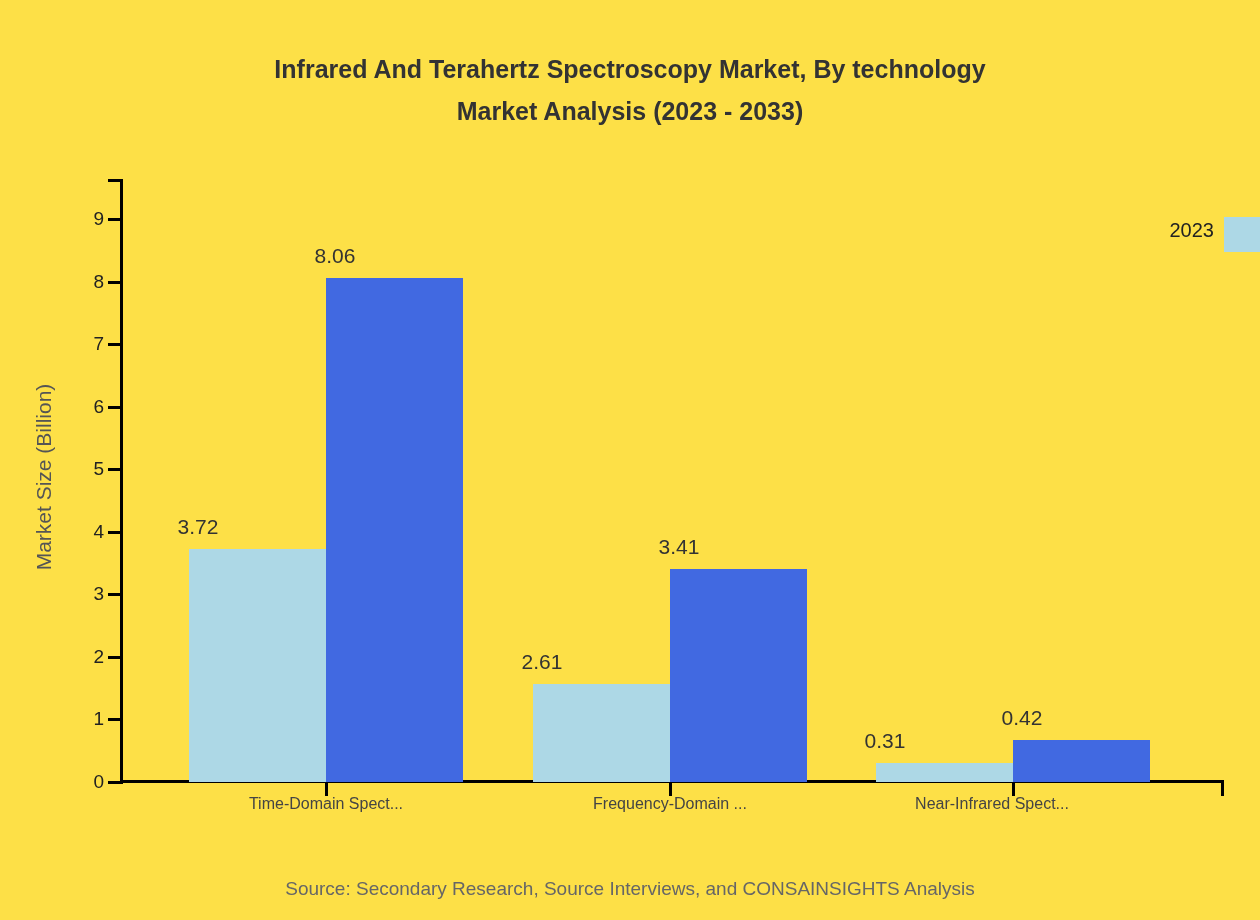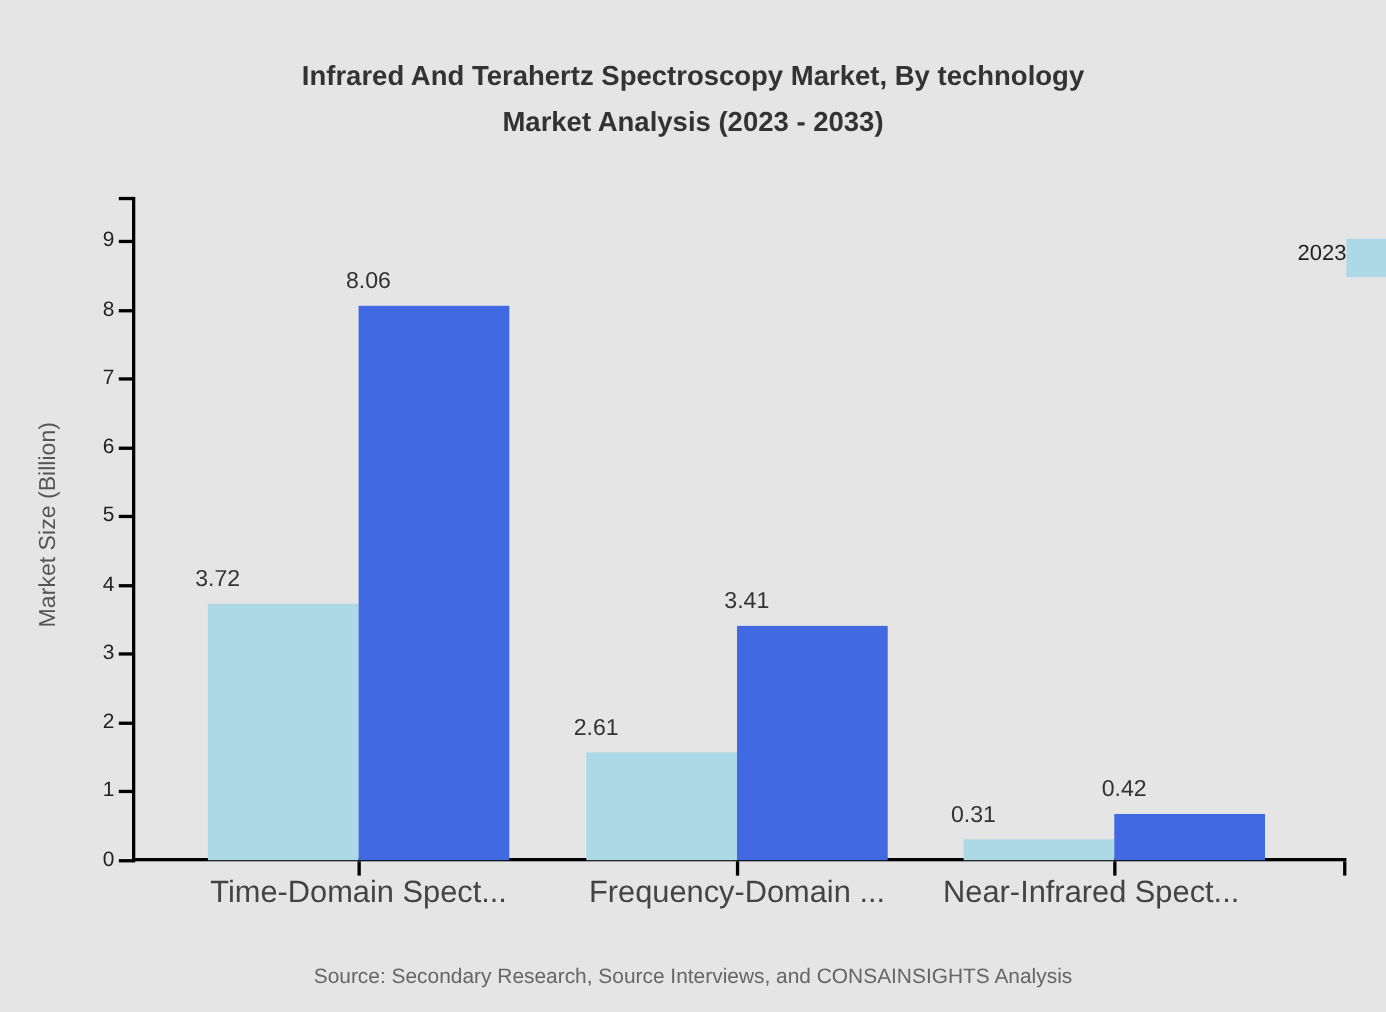--- a/index.html
+++ b/index.html
@@ -10,21 +10,21 @@
   body {
     width: 1260px;
     height: 920px;
     font-family: "Liberation Sans", sans-serif;
     overflow: hidden;
   }
   #canvas {
     position: relative;
     width: 1260px;
     height: 920px;
-    background: #e5e5e5;
+    background: #fde047;
   }
 
   
   .chart-title {
     position: absolute;
     left: 0;
     top: 48px;
     width: 1260px;
     text-align: center;
     font-size: 25px;
@@ -81,21 +81,21 @@
     top: 783px;
     width: 3px;
     height: 13px;
     background: #000000;
   }
   .x-ticklabel {
     position: absolute;
     top: 795px;
     width: 340px;
     text-align: center;
-    font-size: 28px;
+    font-size: 16px;
     color: #444444;
     white-space: nowrap;
   }
 
   
   .y-axis-title {
     position: absolute;
     left: -116px;
     top: 465px;
     width: 320px;
@@ -127,21 +127,21 @@
     left: 1130px;
     top: 214px;
     width: 130px;
   }
   .legend-row {
     position: relative;
     height: 42px;
   }
   .legend-label {
     position: absolute;
-    right: 36px;
+    right: 46px;
     top: 5px;
     font-size: 20px;
     color: #222222;
     text-align: right;
     white-space: nowrap;
     margin-left: 44px;
   }
   .legend-swatch {
     position: absolute;
     left: 94px;

